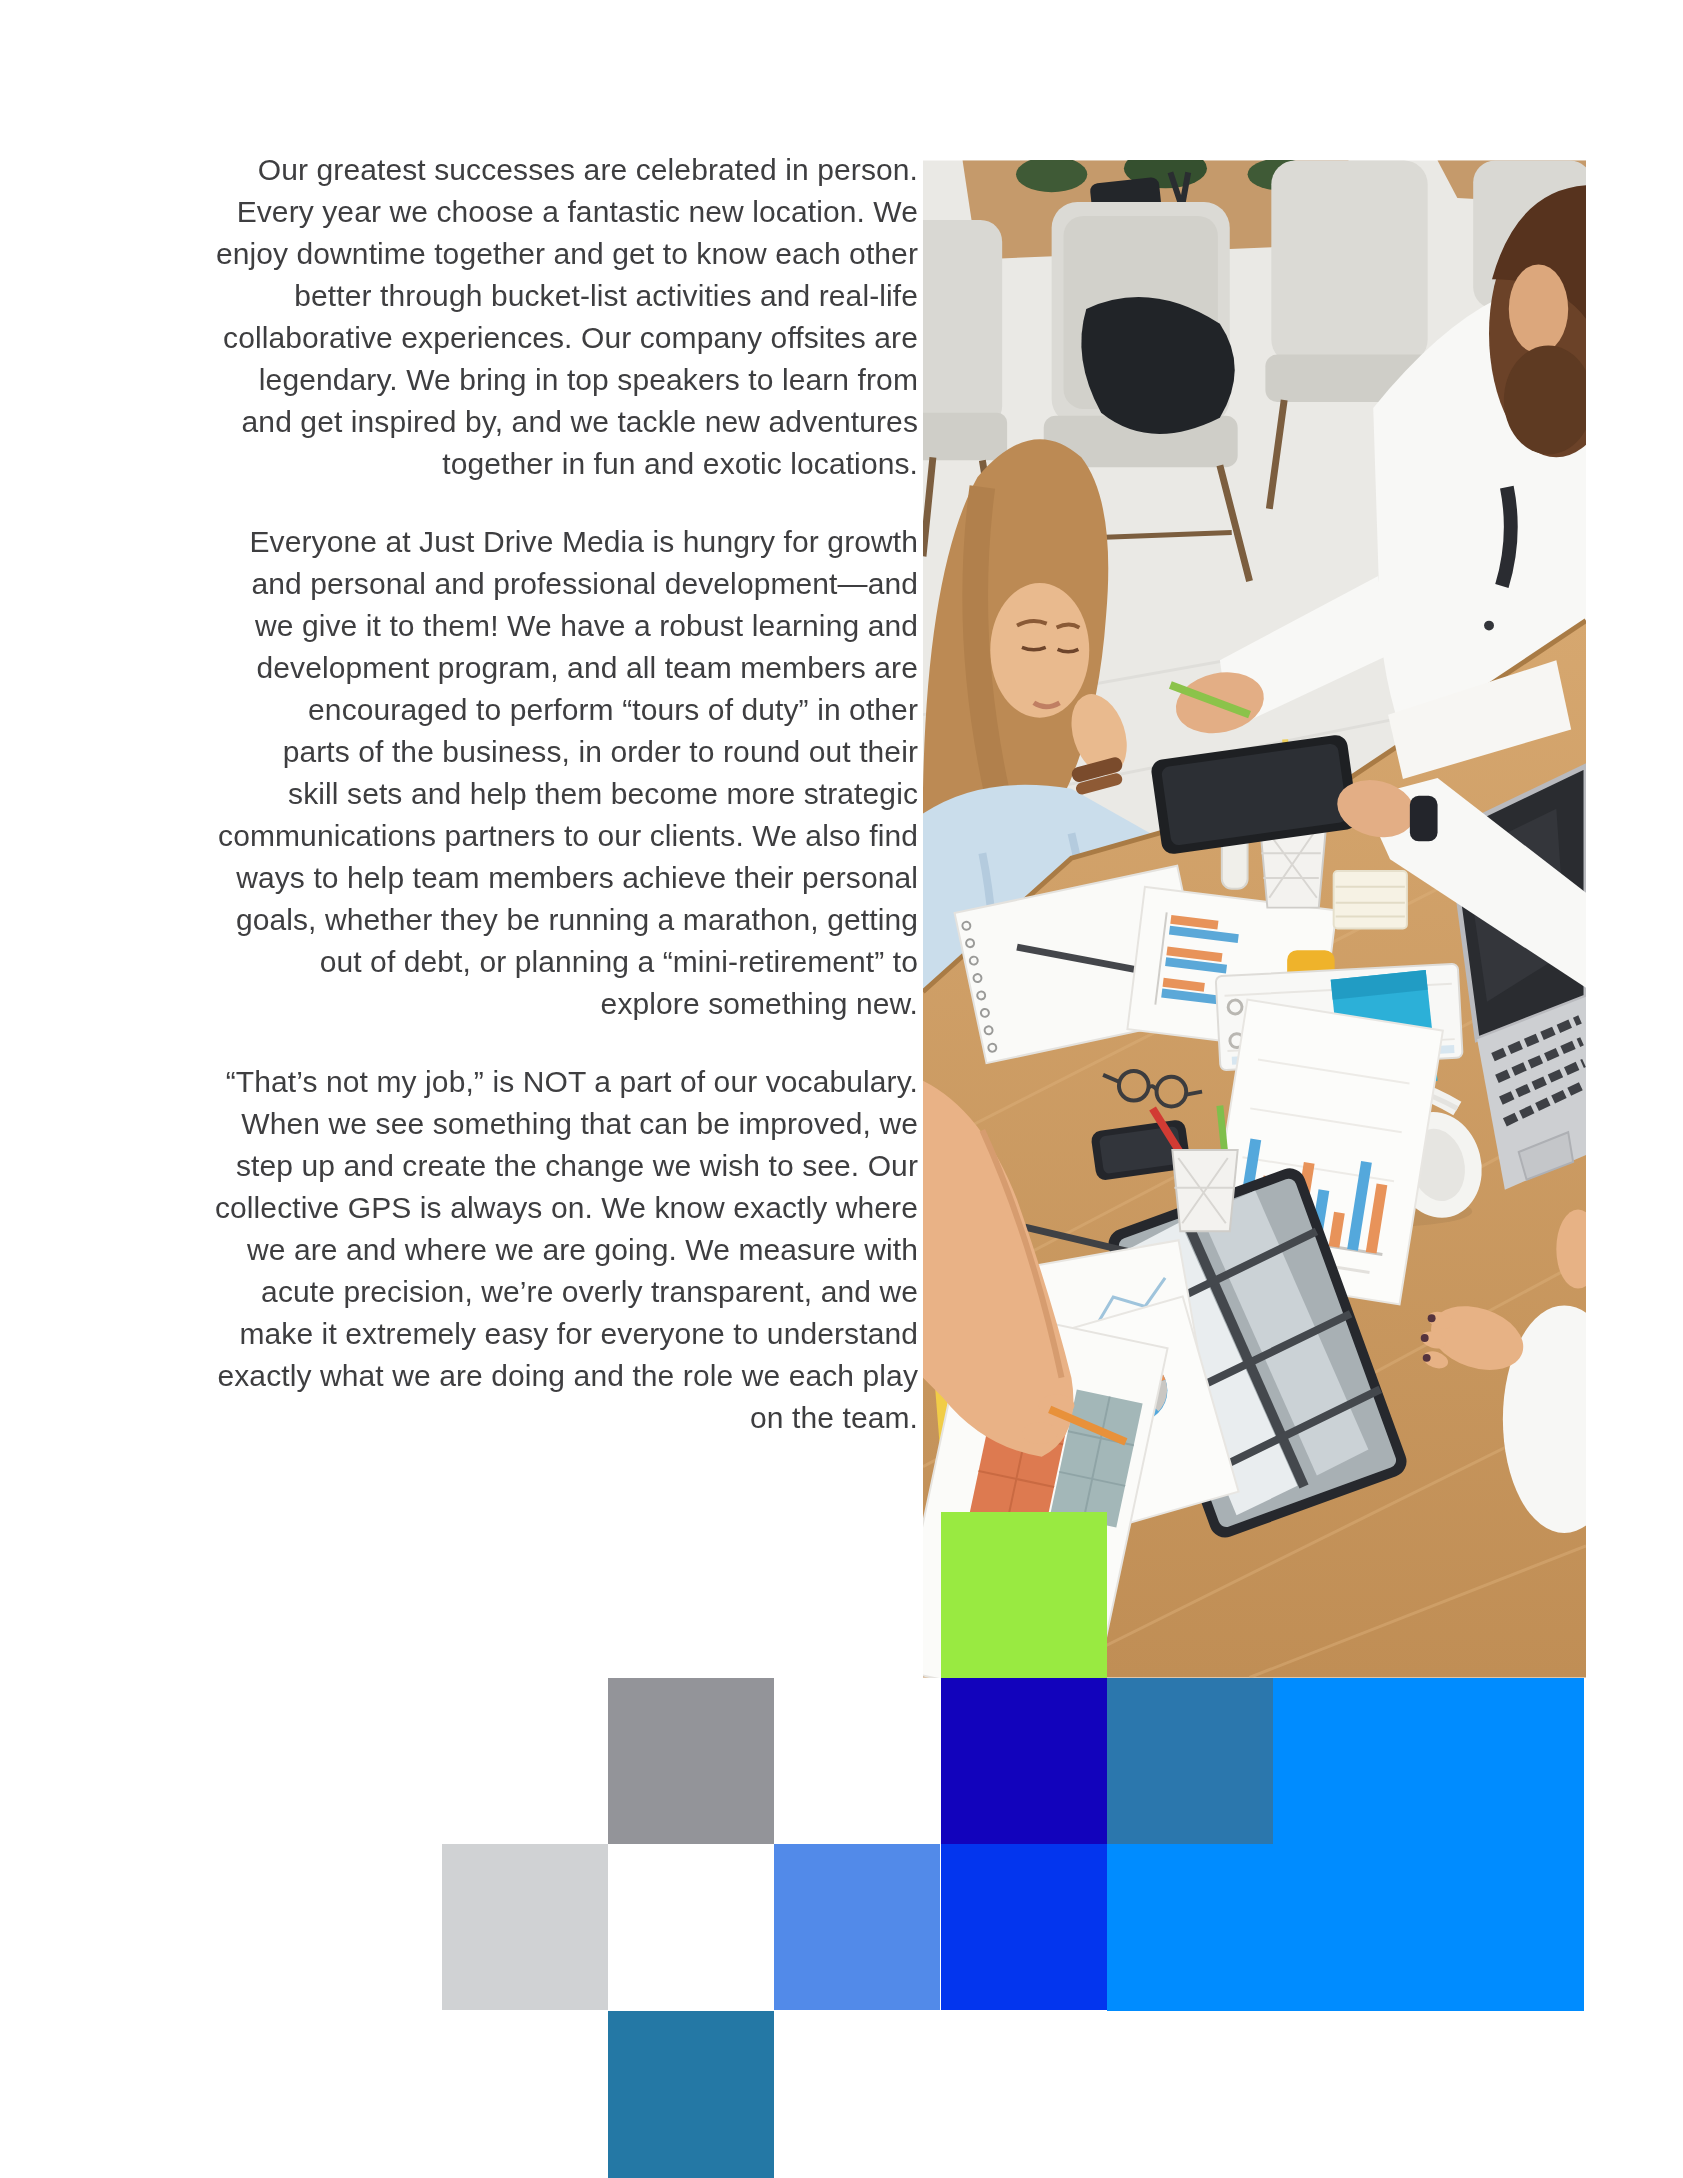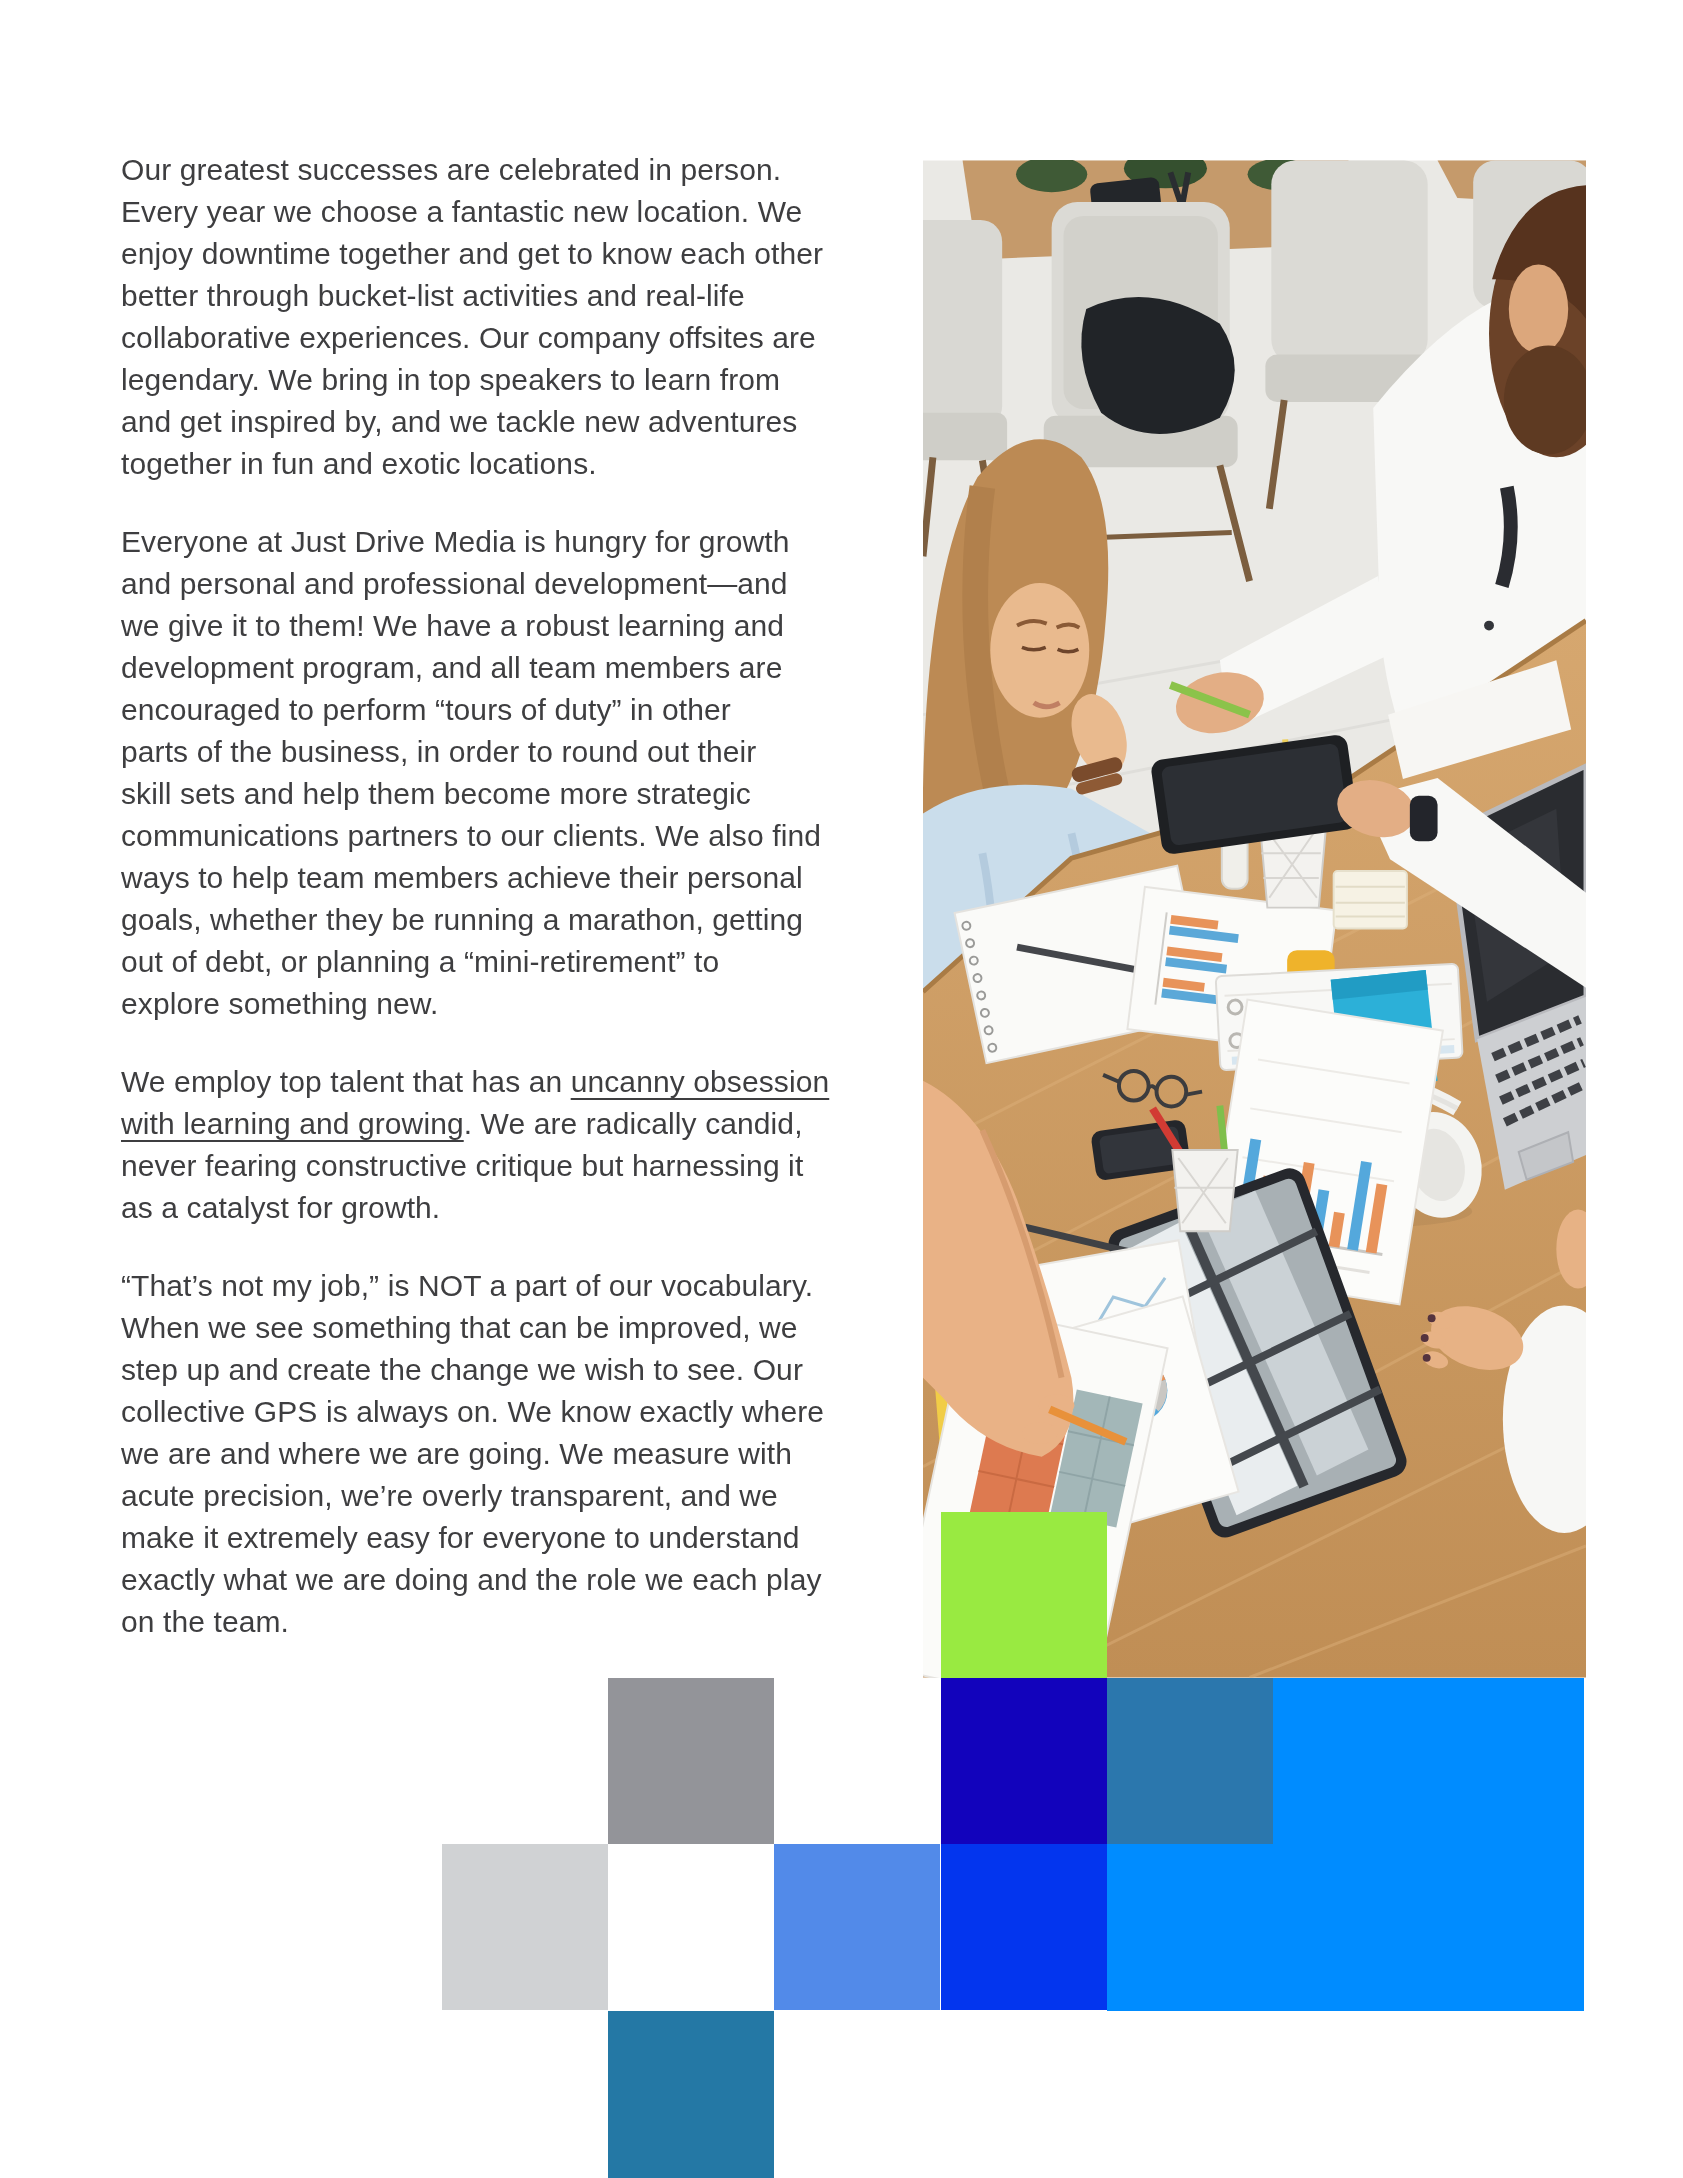--- a/index.html
+++ b/index.html
@@ -6,21 +6,21 @@
   body {
     width:1683px; height:2178px; position:relative; overflow:hidden;
     background:#ffffff;
     font-family:"Liberation Sans","DejaVu Sans",sans-serif;
   }
   .article {
     position:absolute; left:121px; top:149px; width:797px;
     color:#3E3E40; font-size:30px; line-height:42px; letter-spacing:0.1px;
     z-index:3;
   }
-  .para { margin:0 0 36px 0; white-space:pre-line; }
+  .para { margin:0 0 36px 0; white-space:pre-line;text-align:right; }
   .u { text-decoration:underline; text-decoration-thickness:2px; text-underline-offset:6px; }
   .i { }
   .photo {
     position:absolute; left:923px; top:160px; width:663px; height:1518px; z-index:1;
   }
   .photo svg { display:block; }
   .mosaic { position:absolute; left:0; top:0; width:1683px; height:2178px; z-index:2; pointer-events:none; }
   .sq { position:absolute; }
 </style>
 </head>
@@ -40,24 +40,20 @@
 we give it to them! We have a robust learning and
 development program, and all team members are
 encouraged to perform “tours of duty” in other
 parts of the business, in order to round out their
 skill sets and help them become more strategic
 communications partners to our clients. We also find
 ways to help team members achieve their personal
 goals, whether they be running a marathon, getting
 out of debt, or planning a “mini-retirement” to
 explore something new.</span></p>
-    <p class="para"><span>We employ top talent that has an </span><span class="u">uncanny obsession
-with learning and growing</span><span>. We are radically candid,
-never fearing constructive critique but harnessing it
-as a catalyst for growth.</span></p>
     <p class="para"><span class="i">“That’s not my job,”</span><span> is NOT a part of our vocabulary.
 When we see something that can be improved, we
 step up and create the change we wish to see. Our
 collective GPS is always on. We know exactly where
 we are and where we are going. We measure with
 acute precision, we’re overly transparent, and we
 make it extremely easy for everyone to understand
 exactly what we are doing and the role we each play
 on the team.</span></p>
   </div>

